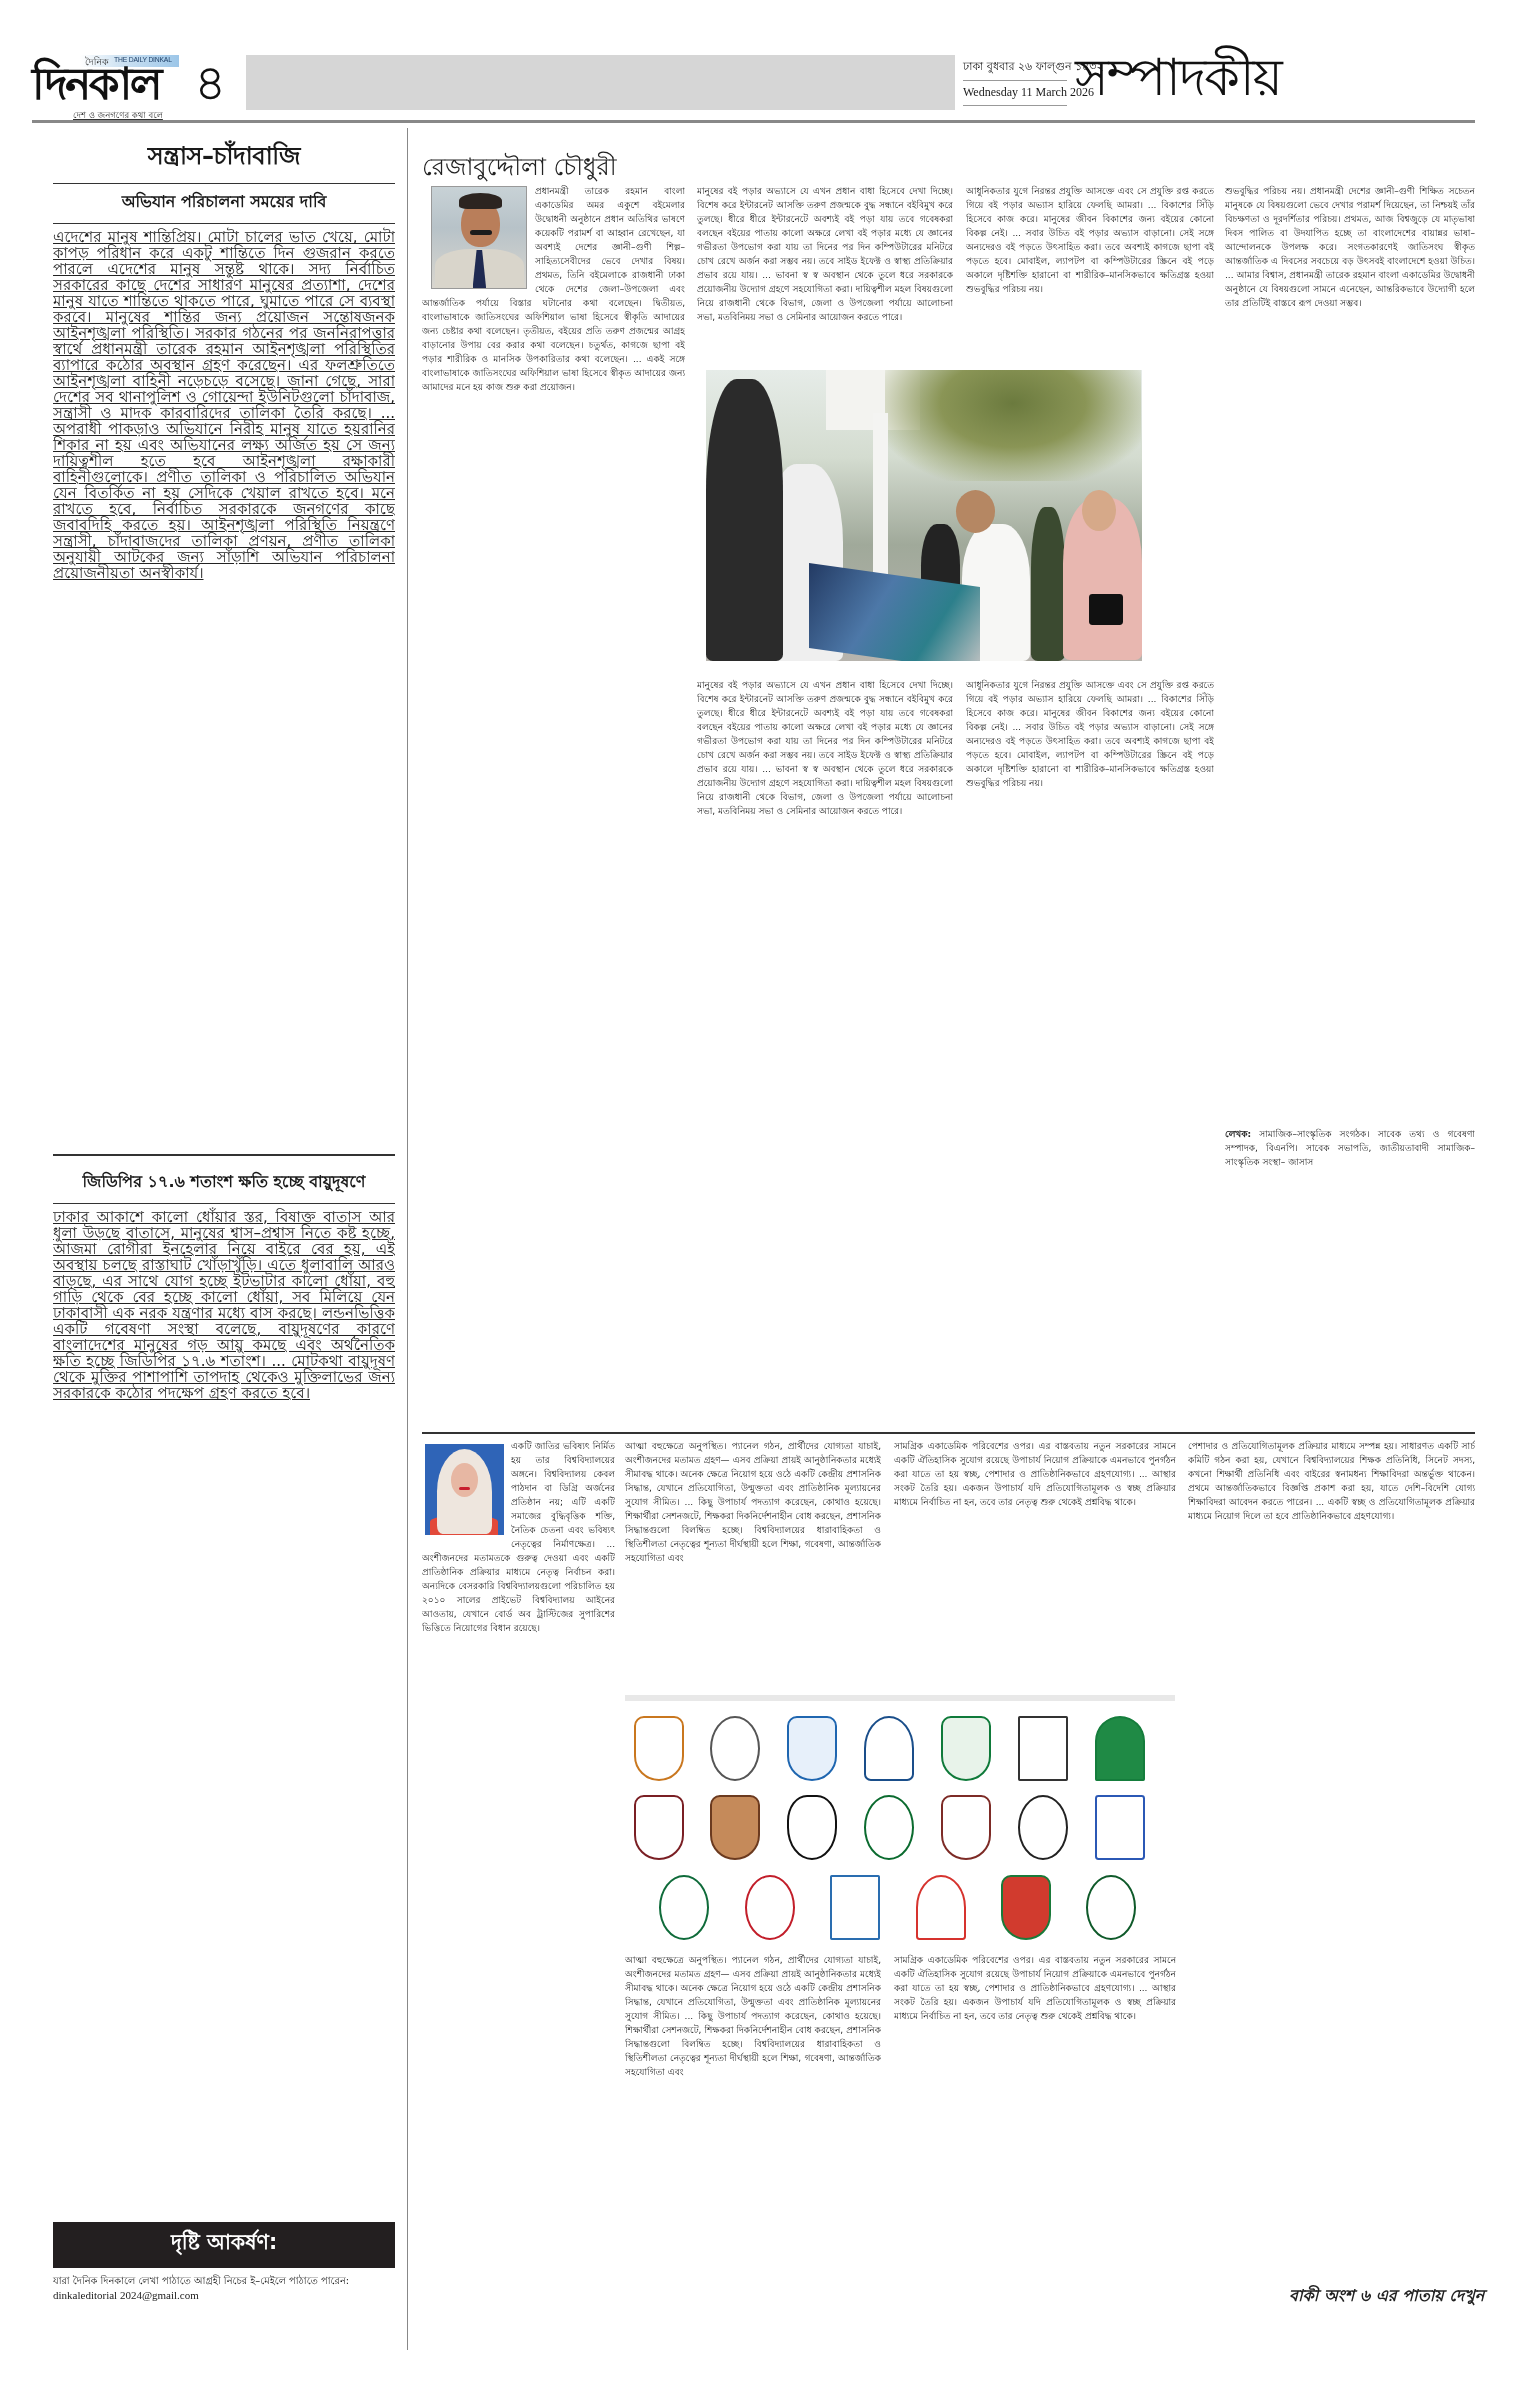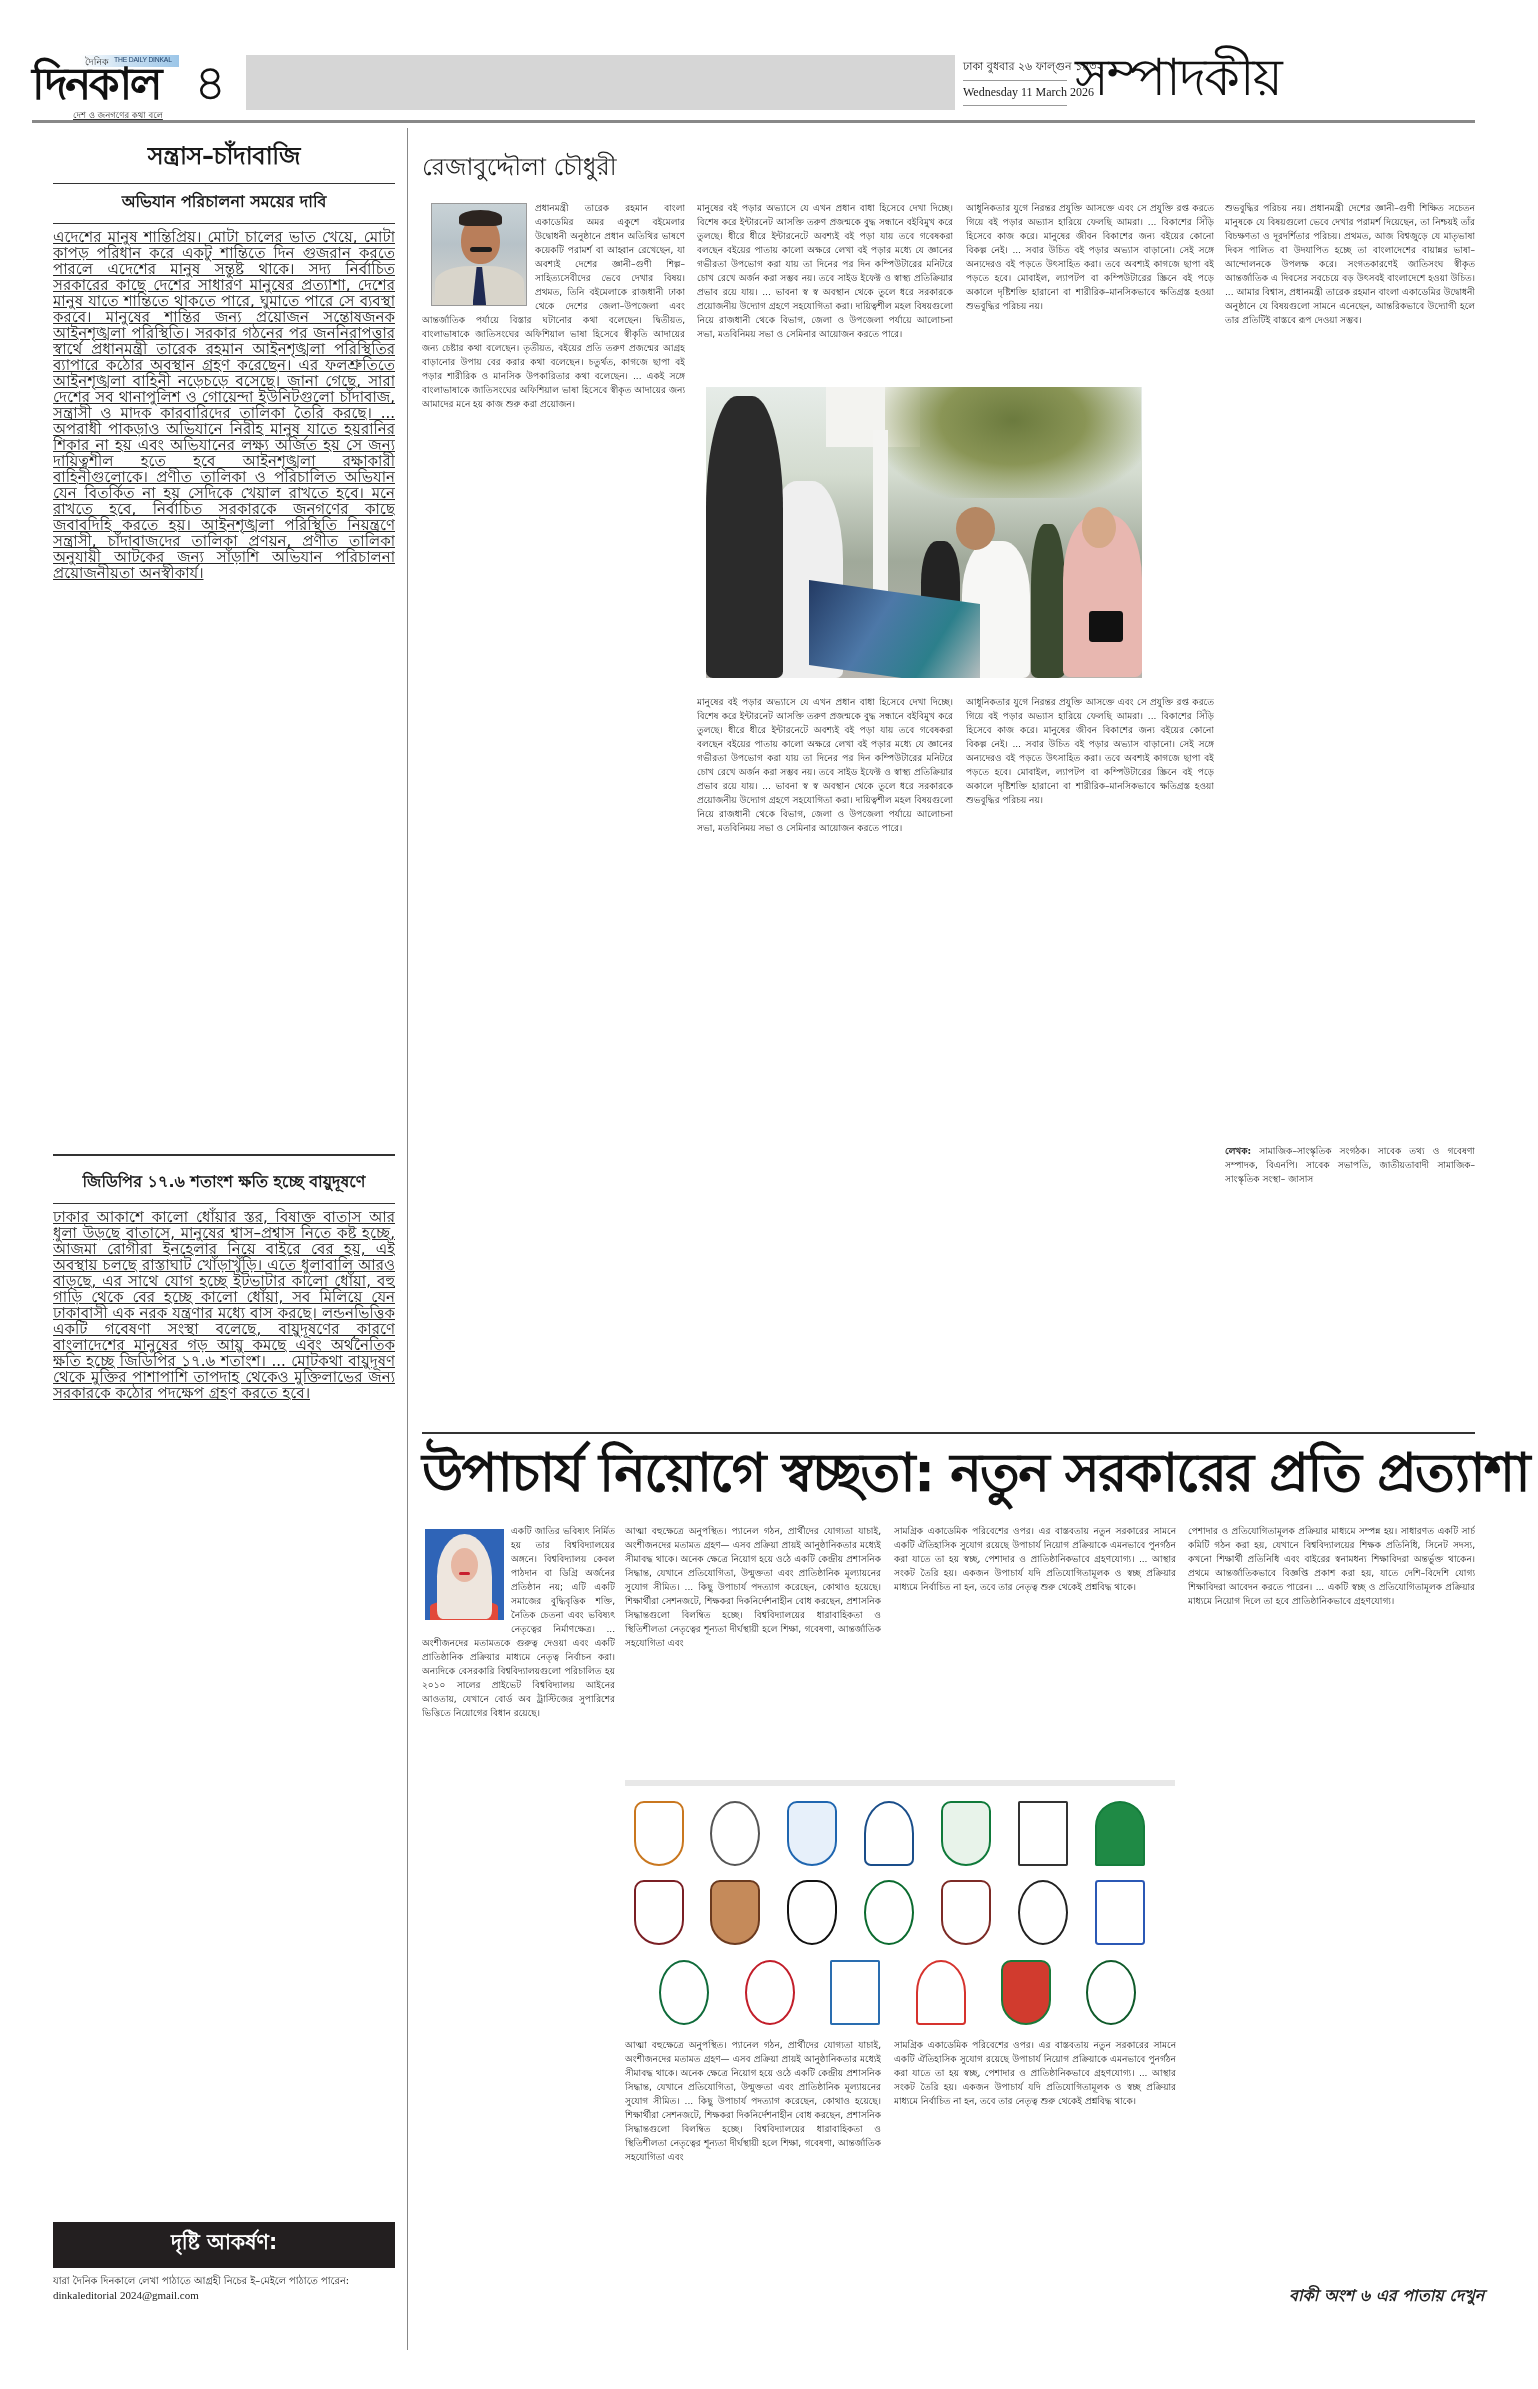--- a/index.html
+++ b/index.html
@@ -39,21 +39,21 @@
   .attention-text { font-size: 9.8px; line-height: 15.4px; padding-top: 5.1px; }
   .attention-email { font-family: "Liberation Serif", serif; font-size: 11px; }
 
   .vrule { position: absolute; left: 407px; top: 128px; width: 0.9px; height: 2222px; background: #888; }
 
   
   .art1 { position: absolute; left: 422px; top: 128px; width: 1053px; }
   .art-title { font-size: 53px; font-weight: bold; line-height: 68px; letter-spacing: -1.7px; white-space: nowrap; color: #111; }
   .art1 .art-title { padding-top: 6.8px; }
   .byline { font-size: 24px; line-height: 34px; padding-top: 22px; color: #222; }
-  .art-cols { position: relative; margin-top: 17px; }
+  .art-cols { position: relative; }
   .col { position: absolute; top: 0; font-size: 9px; line-height: 14px; text-align: justify; color: #222; overflow: hidden; }
   .author-photo { position: absolute; border: 0.9px solid #999; overflow: hidden; }
   .photo-1 { left: 8.5px; top: 1.7px; width: 96px; height: 103px; background: linear-gradient(180deg,#c8d2d6 0%,#b7c2c8 40%,#d9d6cf 100%); }
   .photo-1 .face { position: absolute; left: 29px; top: 12px; width: 39px; height: 48px; border-radius: 50% 50% 45% 45%; background: #b97e5a; }
   .photo-1 .hair { position: absolute; left: 27px; top: 6.8px; width: 43px; height: 15.4px; border-radius: 50% 50% 20% 20%; background: #2c2420; }
   .photo-1 .suit { position: absolute; left: 3.4px; top: 62px; width: 89px; height: 41px; border-radius: 40% 40% 0 0; background: #d9d5cb; }
   .photo-1 .tie { position: absolute; left: 41px; top: 63px; width: 13.7px; height: 39px; background: #1f2a52; clip-path: polygon(30% 0,70% 0,100% 100%,0 100%); }
   .photo-1 .mustache { position: absolute; left: 38px; top: 43px; width: 22px; height: 5.1px; background: #1c1c1c; border-radius: 2.6px; }
 
   .news-photo { position: absolute; left: 284px; top: 186px; width: 436px; height: 291px; overflow: hidden;
@@ -180,21 +180,20 @@
     <div class="col" style="left:803px; top:943px; width:250px; height:51px;">
       <b>লেখক:</b>
       <span>সামাজিক–সাংস্কৃতিক সংগঠক। সাবেক তথ্য ও গবেষণা সম্পাদক, বিএনপি। সাবেক সভাপতি, জাতীয়তাবাদী সামাজিক–সাংস্কৃতিক সংস্থা– জাসাস</span>
     </div>
   </div>
 </article>
 
 <div class="hrule-mid"></div>
 
 <article class="art2">
-  <h1 class="art-title">উপাচার্য নিয়োগে স্বচ্ছতা: নতুন সরকারের প্রতি প্রত্যাশা</h1>
   <div class="art-cols" style="height:786px;">
     <div class="author-photo photo-2">
       <div class="top"></div>
         <div class="scarf"></div>
         <div class="face"></div>
         <div class="lips"></div>
     </div>
     <div class="col" style="left:0; width:193px; height:786px;">
       <div style="float:left; width:89px; height:101px;"></div>
       <span>একটি জাতির ভবিষ্যৎ নির্মিত হয় তার বিশ্ববিদ্যালয়ের অঙ্গনে। বিশ্ববিদ্যালয় কেবল পাঠদান বা ডিগ্রি অর্জনের প্রতিষ্ঠান নয়; এটি একটি সমাজের বুদ্ধিবৃত্তিক শক্তি, নৈতিক চেতনা এবং ভবিষ্যৎ নেতৃত্বের নির্মাণক্ষেত্র। ... অংশীজনদের মতামতকে গুরুত্ব দেওয়া এবং একটি প্রাতিষ্ঠানিক প্রক্রিয়ার মাধ্যমে নেতৃত্ব নির্বাচন করা। অন্যদিকে বেসরকারি বিশ্ববিদ্যালয়গুলো পরিচালিত হয় ২০১০ সালের প্রাইভেট বিশ্ববিদ্যালয় আইনের আওতায়, যেখানে বোর্ড অব ট্রাস্টিজের সুপারিশের ভিত্তিতে নিয়োগের বিধান রয়েছে।</span>

